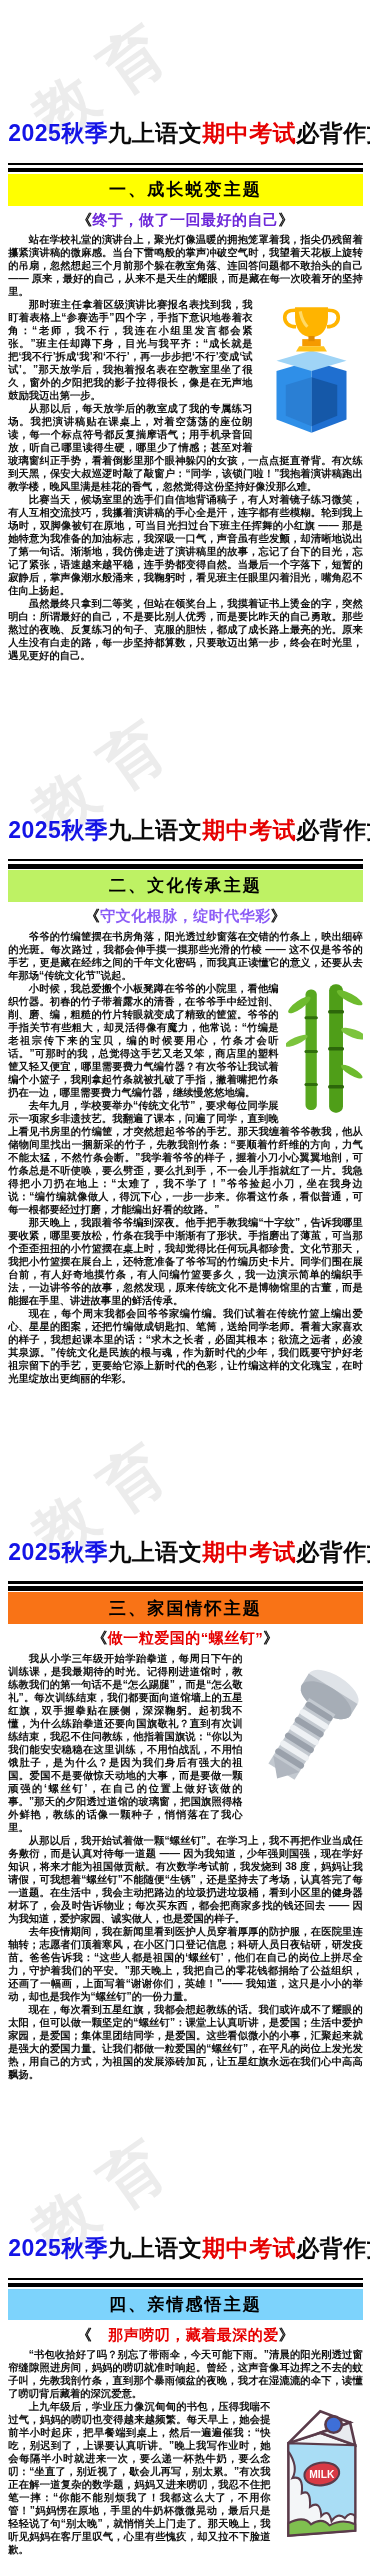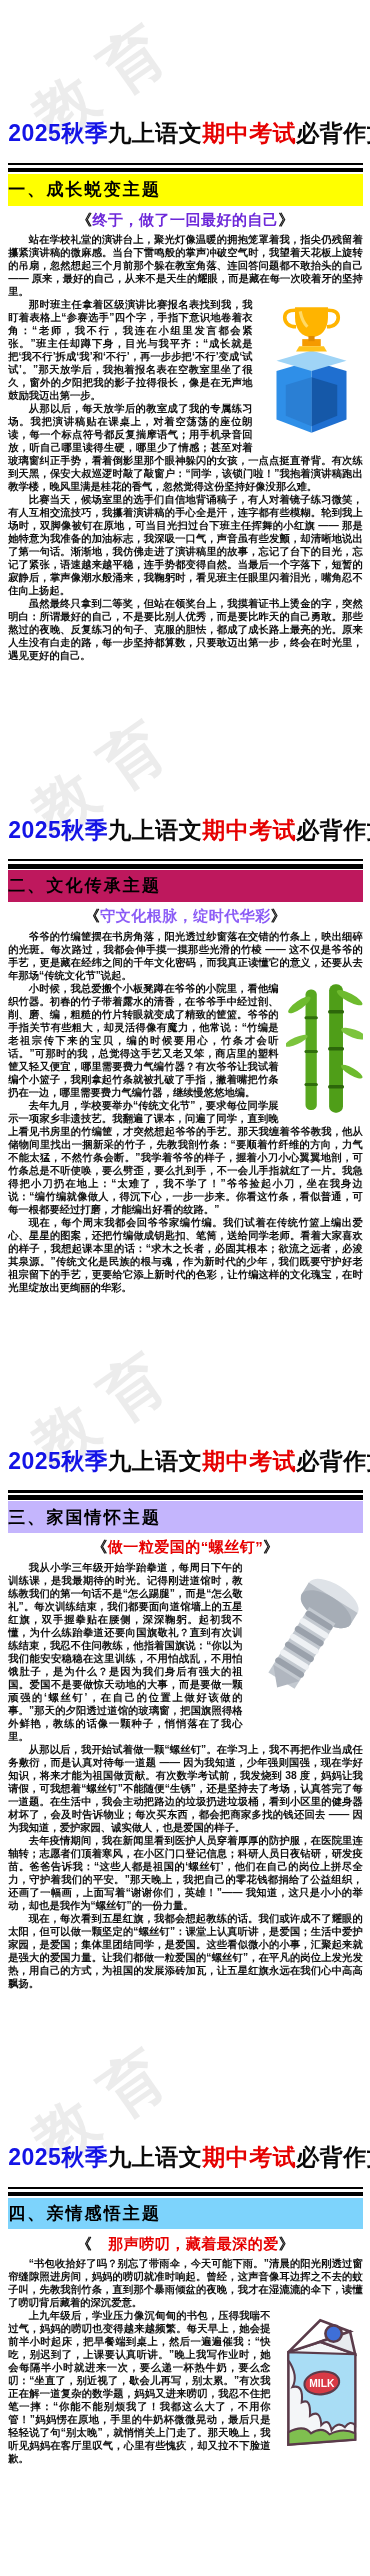--- a/index.html
+++ b/index.html
@@ -3,21 +3,21 @@
 <meta charset="utf-8">
 <style>
   html,body{margin:0;padding:0;background:#ffffff;}
   body{width:371px;font-family:"Liberation Sans",sans-serif;color:#111;}
   .sheet{position:relative;padding:0 8.2px;margin-top:58px;overflow:visible;}
   .sheet:first-of-type{margin-top:24px;}
   .doc-header{text-align:center;font-size:23px;font-weight:900;line-height:1.12;letter-spacing:0.5px;white-space:nowrap;}
   .rules{margin-top:4.6px;}
   .rule-thin{height:2.6px;background:#000;}
   .rule-thick{height:4.6px;background:#000;margin-top:2.6px;}
-  .banner{margin-top:1.5px;padding:4.1px 0 4.6px;font-size:17px;font-weight:900;letter-spacing:2.1px;color:#000;}
+  .banner{margin-top:1.5px;padding:4.1px 0 4.6px;text-align:center;font-size:17px;font-weight:900;letter-spacing:2.1px;color:#000;}
   .essay-title{text-align:center;font-size:15px;font-weight:900;margin:5.2px 0 3.6px;letter-spacing:0.5px;}
   .essay-body{overflow:visible;}
   .para{margin:0;text-indent:2em;font-size:10.3px;line-height:13px;font-weight:700;text-align:justify;}
   .clip{float:right;margin:2.1px 0 4.1px 7.2px;shape-margin:4.1px;}
   .clip svg{display:block;}
   .watermark{position:absolute;left:50%;top:52%;transform:translate(-50%,-50%) rotate(-35deg);
     font-size:61px;font-weight:900;color:rgba(110,110,110,0.13);letter-spacing:21.6px;
     pointer-events:none;white-space:nowrap;z-index:0;}
   .sheet > *{position:relative;z-index:1;}
 </style>
@@ -58,21 +58,21 @@
       </div>
   </section>
 
   <section class="sheet">
     <div class="watermark">教育</div>
     <h1 class="doc-header"><span style="color: rgb(20, 20, 230);">2025秋季</span><span style="color: rgb(10, 10, 10);">九上语文</span><span style="color: rgb(230, 0, 0);">期中考试</span><span style="color: rgb(10, 10, 10);">必背作文范文</span></h1>
     <div class="rules">
       <div class="rule-thin"></div>
       <div class="rule-thick"></div>
     </div>
-    <div class="banner" style="background: #be185d;">二、文化传承主题</div>
+    <div class="banner" style="background: #bef264;">二、文化传承主题</div>
     <h2 class="essay-title"><span class="bo">《</span><span class="inner" style="color: #8b5cf6;">守文化根脉，绽时代华彩</span><span class="bc">》</span></h2>
     <div class="essay-body">
         <p class="para"><span>爷爷的竹编筐摆在书房角落，阳光透过纱窗落在交错的竹条上，映出细碎的光斑。每次路过，我都会伸手摸一摸那些光滑的竹棱 —— 这不仅是爷爷的手艺，更是藏在经纬之间的千年文化密码，而我真正读懂它的意义，还要从去年那场“传统文化节”说起。</span></p>
         <p class="para"><span class="clip">
             <svg width="77" height="129" viewBox="0 0 150 250">
               <rect x="38" y="10" width="22" height="235" rx="10" fill="#58a81f"></rect>
               <rect x="84" y="0" width="27" height="250" rx="12" fill="#4f9e18"></rect>
               <rect x="36" y="62" width="26" height="6" rx="3" fill="#2f6e0c"></rect>
               <rect x="36" y="128" width="26" height="6" rx="3" fill="#2f6e0c"></rect>
               <rect x="36" y="192" width="26" height="6" rx="3" fill="#2f6e0c"></rect>
@@ -80,32 +80,33 @@
               <rect x="82" y="122" width="31" height="7" rx="3" fill="#2c660a"></rect>
               <rect x="82" y="196" width="31" height="7" rx="3" fill="#2c660a"></rect>
               <ellipse cx="26" cy="40" rx="26" ry="8" fill="#6ebb2e" transform="rotate(-35 26 40)"></ellipse>
               <ellipse cx="124" cy="26" rx="28" ry="8" fill="#6ebb2e" transform="rotate(28 124 26)"></ellipse>
               <ellipse cx="132" cy="96" rx="26" ry="8" fill="#7cc43d" transform="rotate(20 132 96)"></ellipse>
               <ellipse cx="20" cy="110" rx="24" ry="7" fill="#7cc43d" transform="rotate(-24 20 110)"></ellipse>
               <ellipse cx="128" cy="170" rx="24" ry="7" fill="#6ebb2e" transform="rotate(30 128 170)"></ellipse>
             </svg>
           </span><span>小时候，我总爱搬个小板凳蹲在爷爷的小院里，看他编织竹器。初春的竹子带着露水的清香，在爷爷手中经过剖、削、磨、编，粗糙的竹片转眼就变成了精致的筐篮。爷爷的手指关节有些粗大，却灵活得像有魔力，他常说：“竹编是老祖宗传下来的宝贝，编的时候要用心，竹条才会听话。”可那时的我，总觉得这手艺又老又笨，商店里的塑料筐又轻又便宜，哪里需要费力气编竹器？有次爷爷让我试着编个小篮子，我刚拿起竹条就被扎破了手指，撇着嘴把竹条扔在一边，哪里需要费力气编竹器，继续慢悠悠地编。</span></p>
         <p class="para"><span>去年九月，学校要举办“传统文化节”，要求每位同学展示一项家乡非遗技艺。我翻遍了课本，问遍了同学，直到晚上看见书房里的竹编筐，才突然想起爷爷的手艺。那天我缠着爷爷教我，他从储物间里找出一捆新采的竹子，先教我剖竹条：“要顺着竹纤维的方向，力气不能太猛，不然竹条会断。”我学着爷爷的样子，握着小刀小心翼翼地剖，可竹条总是不听使唤，要么劈歪，要么扎到手，不一会儿手指就红了一片。我急得把小刀扔在地上：“太难了，我不学了！”爷爷捡起小刀，坐在我身边说：“编竹编就像做人，得沉下心，一步一步来。你看这竹条，看似普通，可每一根都要经过打磨，才能编出好看的纹路。”</span></p>
+        <p class="para"><span>那天晚上，我跟着爷爷编到深夜。他手把手教我编“十字纹”，告诉我哪里要收紧，哪里要放松，竹条在我手中渐渐有了形状。手指磨出了薄茧，可当那个歪歪扭扭的小竹篮摆在桌上时，我却觉得比任何玩具都珍贵。文化节那天，我把小竹篮摆在展台上，还特意准备了爷爷写的竹编历史卡片。同学们围在展台前，有人好奇地摸竹条，有人问编竹篮要多久，我一边演示简单的编织手法，一边讲爷爷的故事，忽然发现，原来传统文化不是博物馆里的古董，而是能握在手里、讲进故事里的鲜活传承。</span></p>
         <p class="para"><span>现在，每个周末我都会回爷爷家编竹编。我们试着在传统竹篮上编出爱心、星星的图案，还把竹编做成钥匙扣、笔筒，送给同学老师。看着大家喜欢的样子，我想起课本里的话：“求木之长者，必固其根本；欲流之远者，必浚其泉源。”传统文化是民族的根与魂，作为新时代的少年，我们既要守护好老祖宗留下的手艺，更要给它添上新时代的色彩，让竹编这样的文化瑰宝，在时光里绽放出更绚丽的华彩。</span></p>
       </div>
   </section>
 
   <section class="sheet">
     <div class="watermark">教育</div>
     <h1 class="doc-header"><span style="color: rgb(20, 20, 230);">2025秋季</span><span style="color: rgb(10, 10, 10);">九上语文</span><span style="color: rgb(230, 0, 0);">期中考试</span><span style="color: rgb(10, 10, 10);">必背作文范文</span></h1>
     <div class="rules">
       <div class="rule-thin"></div>
       <div class="rule-thick"></div>
     </div>
-    <div class="banner" style="background: #c4b5fd; font-family: Liberation Serif, serif;">三、家国情怀主题</div>
+    <div class="banner" style="background: #f97316; font-family: Liberation Serif, serif;">三、家国情怀主题</div>
     <h2 class="essay-title"><span class="bo">《</span><span class="inner" style="color: rgb(230, 0, 0);">做一粒爱国的“螺丝钉”</span><span class="bc">》</span></h2>
     <div class="essay-body">
         <p class="para"><span class="clip">
             <svg width="113" height="155" viewBox="0 0 220 300">
               <g transform="rotate(32 110 150)">
                 <ellipse cx="110" cy="52" rx="56" ry="26" fill="#dfe3e8"></ellipse>
                 <path d="M54 52 h112 v26 a56 26 0 0 1 -112 0 Z" fill="#b9bfc7"></path>
                 <ellipse cx="110" cy="78" rx="56" ry="26" fill="#a6adb6"></ellipse>
                 <rect x="80" y="92" width="60" height="150" fill="#c3c9d0"></rect>
                 <rect x="80" y="98" width="60" height="12" rx="6" fill="#9aa1ab"></rect>

